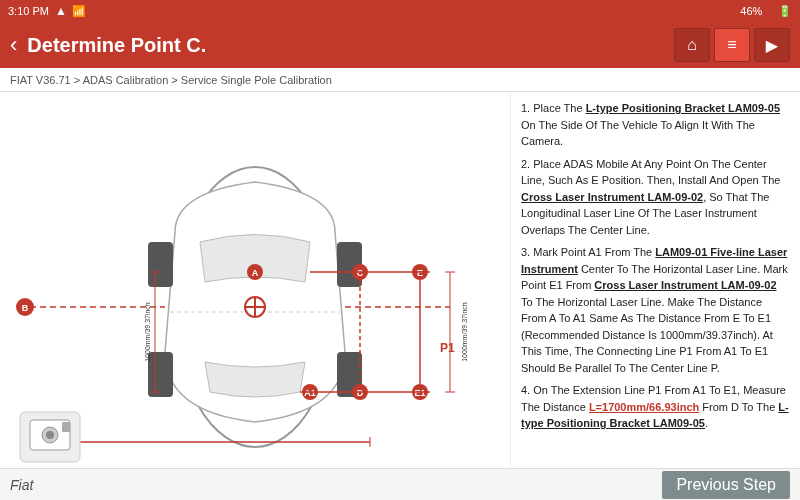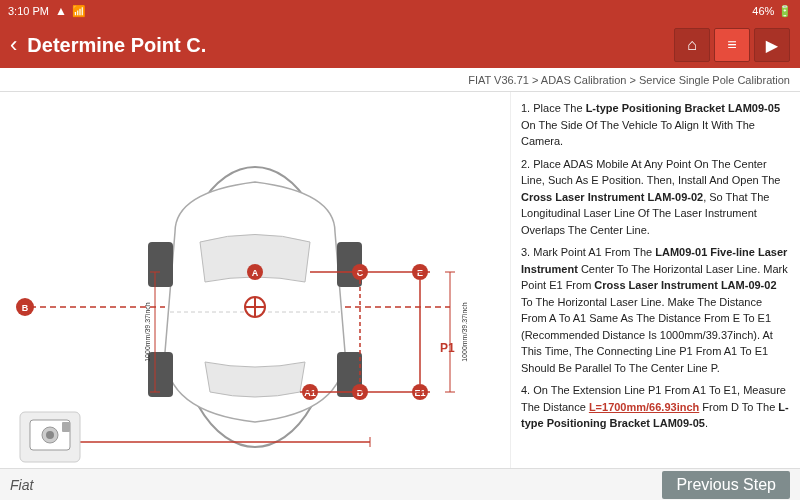--- a/index.html
+++ b/index.html
@@ -16,21 +16,21 @@
     #status-bar {
       background: #c0392b;
       color: white;
       height: 22px;
       display: flex;
       justify-content: space-between;
       padding: 0 8px;
       font-size: 11px;
     }
     #status-bar .left { display: flex; align-items: center; gap: 6px; }
-    #status-bar .right { display: flex; align-items: center; gap: 4px; }
+    #status-bar .right { display: flex; align-items: center; gap: 16px; }
 
     
     #header {
       background: #c0392b;
       color: white;
       height: 46px;
       display: flex;
       align-items: center;
       justify-content: space-between;
       padding: 0 10px;
@@ -63,21 +63,20 @@
     
     #breadcrumb {
       background: white;
       border-bottom: 1px solid #ddd;
       padding: 4px 10px;
       font-size: 11px;
       color: #555;
       height: 24px;
       display: flex;
       align-items: center;
-      justify-content: flex-end;
     }
 
     
     #main {
       display: flex;
       height: calc(500px - 22px - 46px - 24px - 32px);
       background: white;
     }
 
     
@@ -100,21 +99,21 @@
       padding: 8px 10px;
       font-size: 11px;
       color: #222;
       line-height: 1.5;
       overflow-y: auto;
       border-left: 1px solid #eee;
     }
 
     #text-panel .step { margin-bottom: 6px; }
 
-    .underline-bold { font-weight: bold; }
+    .underline-bold { text-decoration: underline; font-weight: bold; }
     .highlight-red { color: #c0392b; font-weight: bold; text-decoration: underline; }
 
     
     #footer {
       height: 32px;
       background: #f5f5f5;
       border-top: 1px solid #ddd;
       display: flex;
       align-items: center;
       justify-content: space-between;

